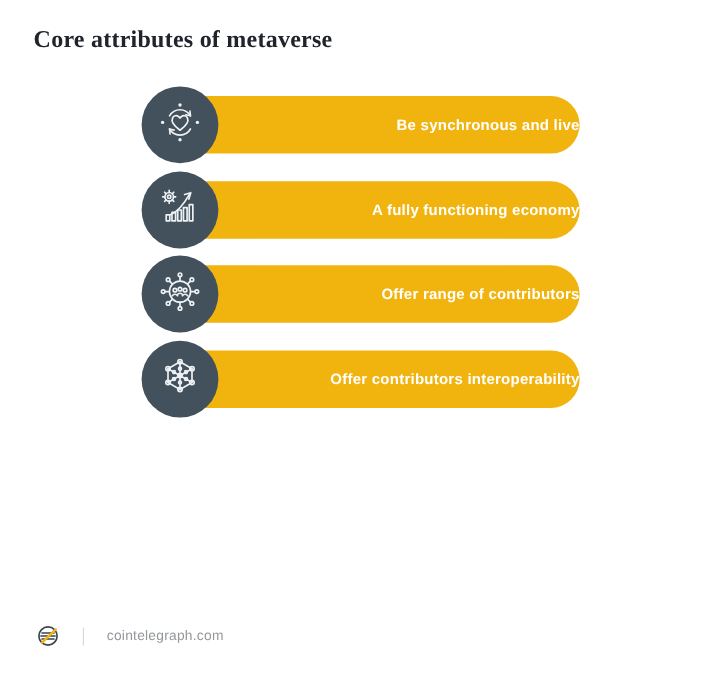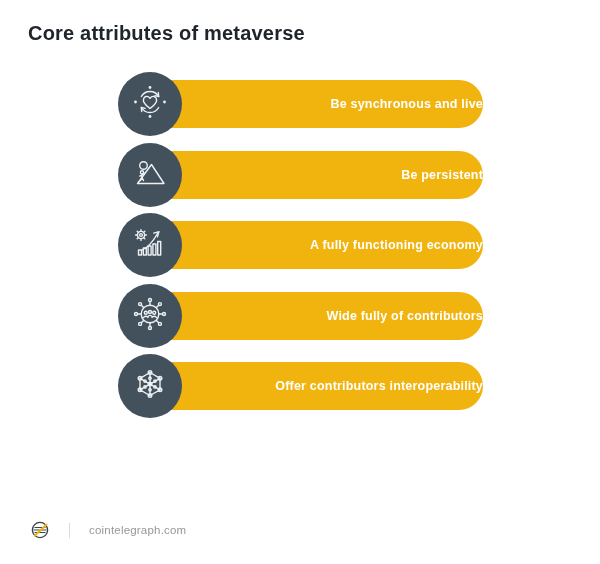--- a/index.html
+++ b/index.html
@@ -4,20 +4,21 @@
 <style>
   html,body{margin:0;padding:0;background:#fff;}
   .canvas{
     position:relative;width:600px;height:564px;background:var(--background,#FFFFFF);
     font-family:"Liberation Sans",sans-serif;overflow:hidden;
   }
   .title{
     position:absolute;left:28px;top:22px;margin:0;
     font-size:20px;font-weight:700;letter-spacing:.2px;
     color:var(--title-text,#20252B);
+    font-family:Liberation Serif, serif;
   }
   .rows{position:absolute;left:118px;top:72px;width:365px;}
   .row{display:flex;align-items:center;height:64px;margin-bottom:6.5px;position:relative;}
   .icon-circle{
     width:64px;height:64px;border-radius:50%;
     background:var(--dark-slate,#43515D);
     display:flex;align-items:center;justify-content:center;
     z-index:2;flex:0 0 64px;
   }
   .pill{
@@ -61,35 +62,20 @@
             <path d="M11.3 25.5 L15.1 26.4 M11.3 25.5 L11.7 29.5"></path>
             <path d="M20 26.5 C14.5 22.5 12.6 18.8 13.8 16.2 C14.7 14.3 17.3 13.8 19 15.3 C19.6 15.8 20 16.5 20 16.5 C20 16.5 20.4 15.8 21 15.3 C22.7 13.8 25.3 14.3 26.2 16.2 C27.4 18.8 25.5 22.5 20 26.5 Z"></path>
           </svg>
         </span>
       </div>
       <div class="pill">
         <span class="pill-label">Be synchronous and live</span>
       </div>
     </div>
 
-    <div class="row">
-      <div class="icon-circle">
-        <span>
-          <svg class="ic" width="40" height="40" viewBox="0 0 40 40">
-            <path d="M7.5 30.5 L21.5 11.5 L34 30.5 Z"></path>
-            <circle cx="13.5" cy="12.5" r="3.8"></circle>
-            <circle cx="12" cy="19.3" r="1.6"></circle>
-            <path d="M12 21 L12 24.5 M12 24.5 L10.5 27.5 M12 24.5 L13.5 27.5 M12 21.8 L9.8 23.2 M12 21.8 L14.3 20.2"></path>
-          </svg>
-        </span>
-      </div>
-      <div class="pill">
-        <span class="pill-label">Be persistent</span>
-      </div>
-    </div>
 
     <div class="row">
       <div class="icon-circle">
         <span>
           <svg class="ic" width="40" height="40" viewBox="0 0 40 40">
             <circle cx="11" cy="12" r="3.6"></circle>
               <circle cx="11" cy="12" r="1.4"></circle>
             <path d="M11 6.6 L11 8.4 M11 15.6 L11 17.4 M5.6 12 L7.4 12 M14.6 12 L16.4 12 M7.2 8.2 L8.5 9.5 M13.5 14.5 L14.8 15.8 M14.8 8.2 L13.5 9.5 M8.5 14.5 L7.2 15.8"></path>
             <path d="M12 27 C17 25 22.5 19.5 27.8 10"></path>
             <path d="M29 8.6 L23.8 10.1 M29 8.6 L27.4 13.9"></path>
@@ -122,21 +108,21 @@
               <circle cx="20" cy="6" r="1.5"></circle>
             <circle cx="10.1" cy="10.1" r="1.5"></circle>
               <circle cx="6" cy="20" r="1.5"></circle>
               <circle cx="10.1" cy="29.9" r="1.5"></circle>
             <circle cx="20" cy="34" r="1.5"></circle>
               <circle cx="29.9" cy="29.9" r="1.5"></circle>
           </svg>
         </span>
       </div>
       <div class="pill">
-        <span class="pill-label">Wide fully of contributors</span>
+        <span class="pill-label">Offer range of contributors</span>
       </div>
     </div>
 
     <div class="row">
       <div class="icon-circle">
         <span>
           <svg class="ic" width="40" height="40" viewBox="0 0 40 40">
             <path d="M20 8.5 L30 14.3 L30 25.8 L20 31.5 L10 25.8 L10 14.3 Z"></path>
             <path d="M20 8.5 L20 31.5 M10 14.3 L30 25.8 M30 14.3 L10 25.8"></path>
             <circle cx="20" cy="8.5" r="1.8"></circle>

